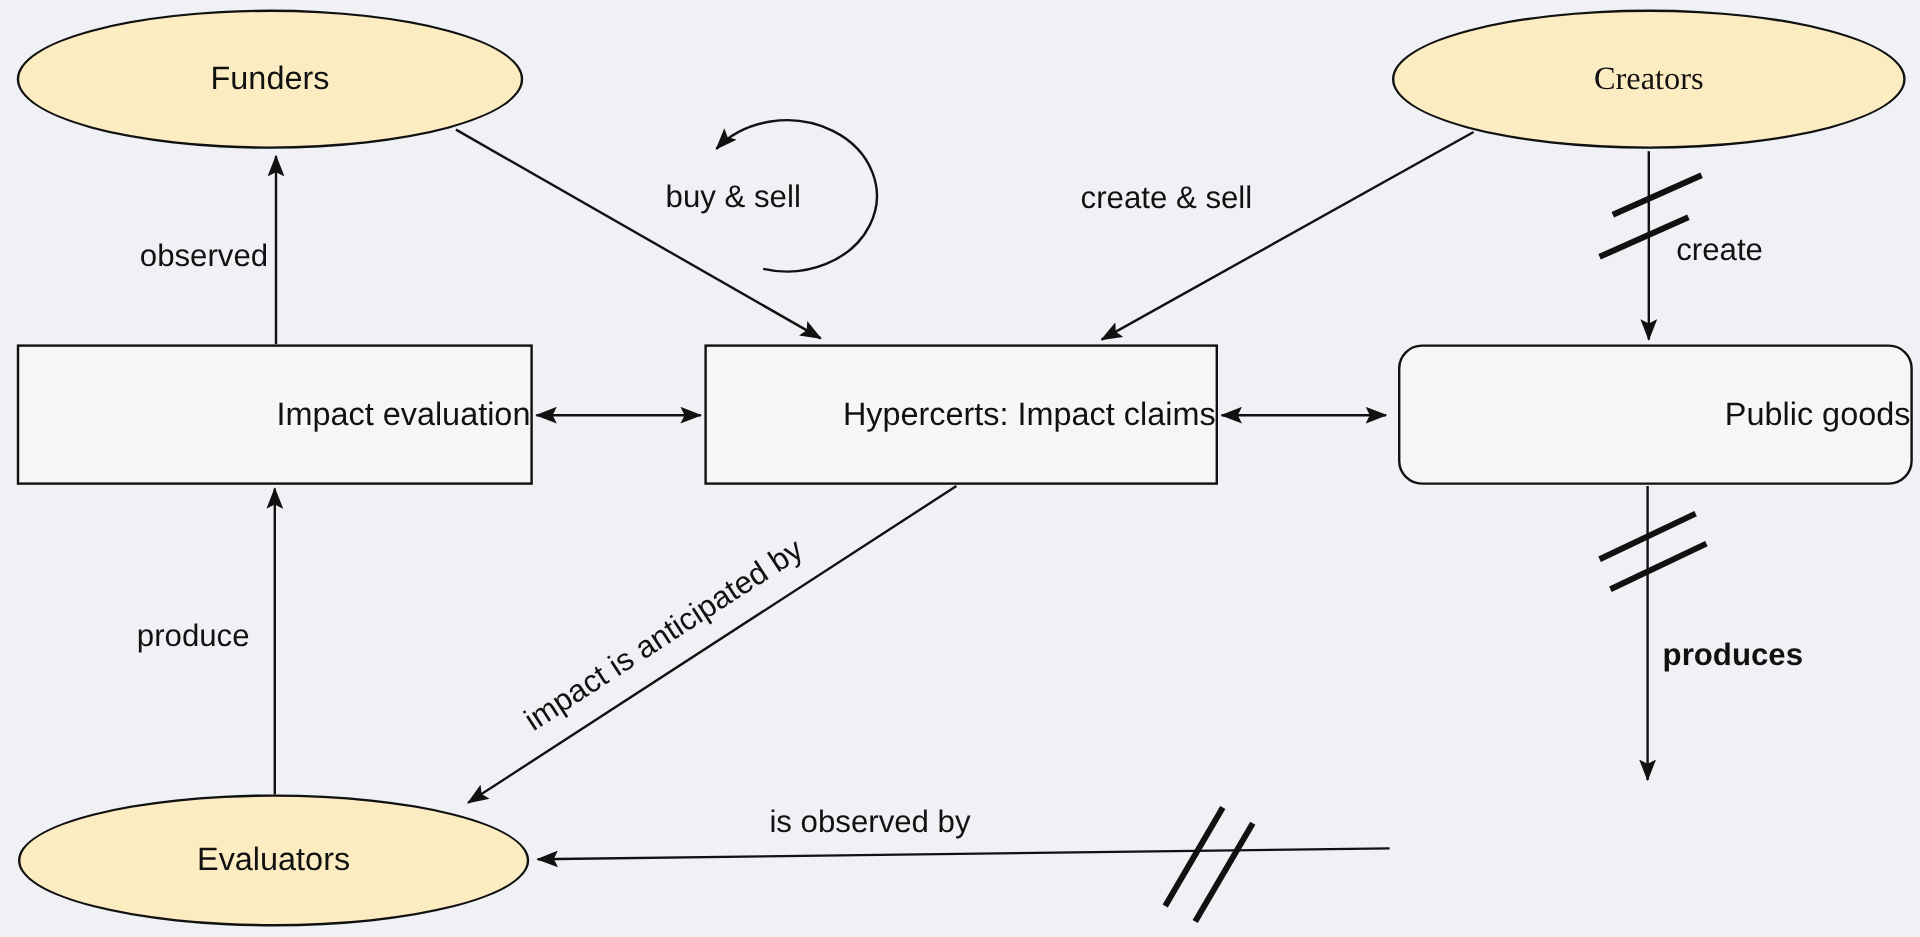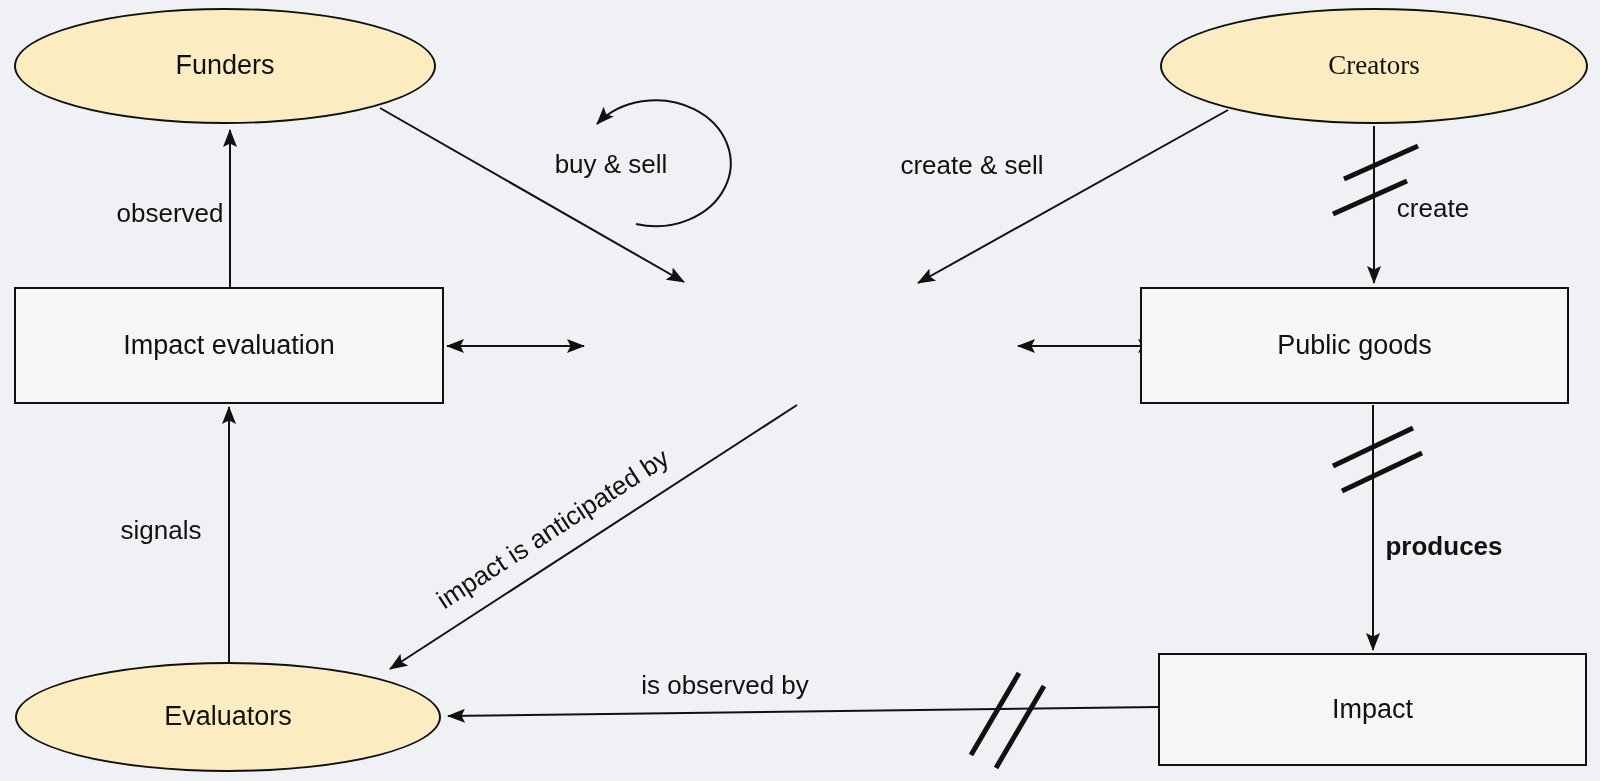--- a/index.html
+++ b/index.html
@@ -16,21 +16,21 @@
   }
   .canvas svg{position:absolute;left:0;top:0;}
   .edge{stroke:var(--stroke);stroke-width:2;fill:none;}
   .slash{stroke:var(--stroke);stroke-width:5;fill:none;}
   .arrowhead{fill:var(--stroke);}
   .node{
     position:absolute;box-sizing:border-box;border:2px solid var(--stroke);
     display:flex;flex-direction:column;align-items:center;justify-content:center;
     text-align:center;font-size:27px;line-height:1.3;z-index:2;
   }
-  .node.rect{background:var(--rect-fill);}
+  .node.rect{background:var(--rect-fill);align-items:flex-end;}
   .node.ellipse{background:var(--ellipse-fill);border-radius:50%;}
   .edge-label{
     position:absolute;font-size:26px;white-space:nowrap;z-index:3;
     transform:translate(-50%,-50%);
   }
   .edge-label.rotated{transform:translate(-50%,-50%) rotate(-33deg);}
 </style>
 </head>
 <body>
 
@@ -77,42 +77,42 @@
   </div>
 
   <div class="node ellipse" style="left:1160px;top:8px;width:428px;height:116px;font-family:Liberation Serif, serif;">
     <div>Creators</div>
   </div>
 
   <div class="node rect" style="left:14px;top:287px;width:430px;height:117px;">
     <div>Impact evaluation</div>
   </div>
 
+  <div class="node rect" style="left:587px;top:287px;width:428px;height:117px;">
+    <div>Hypercerts: Impact claims</div>
+  </div>
 
-  <div class="node rect" style="left:1140px;top:287px;width:429px;height:117px;">
+  <div class="node rect" style="left:1165px;top:287px;width:429px;height:117px;border-radius:20px;">
     <div>Public goods</div>
   </div>
 
-  <div class="node rect" style="left:1158px;top:653px;width:429px;height:113px;">
-    <div>Impact</div>
-  </div>
 
   <div class="node ellipse" style="left:15px;top:662px;width:426px;height:110px;">
     <div>Evaluators</div>
   </div>
 
   <div class="edge-label" style="left:170px;top:213px;">observed</div>
 
   <div class="edge-label" style="left:611px;top:164px;text-align:right;">buy &amp; sell</div>
 
   <div class="edge-label" style="left:972px;top:165px;">create &amp; sell</div>
 
   <div class="edge-label" style="left:1433px;top:208px;">create</div>
 
-  <div class="edge-label" style="left:161px;top:530px;">signals</div>
+  <div class="edge-label" style="left:161px;top:530px;">produce</div>
 
   <div class="edge-label rotated" style="left:553px;top:529px;">impact is anticipated by</div>
 
   <div class="edge-label" style="left:1444px;top:546px;font-weight:bold;">produces</div>
 
   <div class="edge-label" style="left:725px;top:685px;text-align:center;">is observed by</div>
 
 </div>
 
 </body></html>

